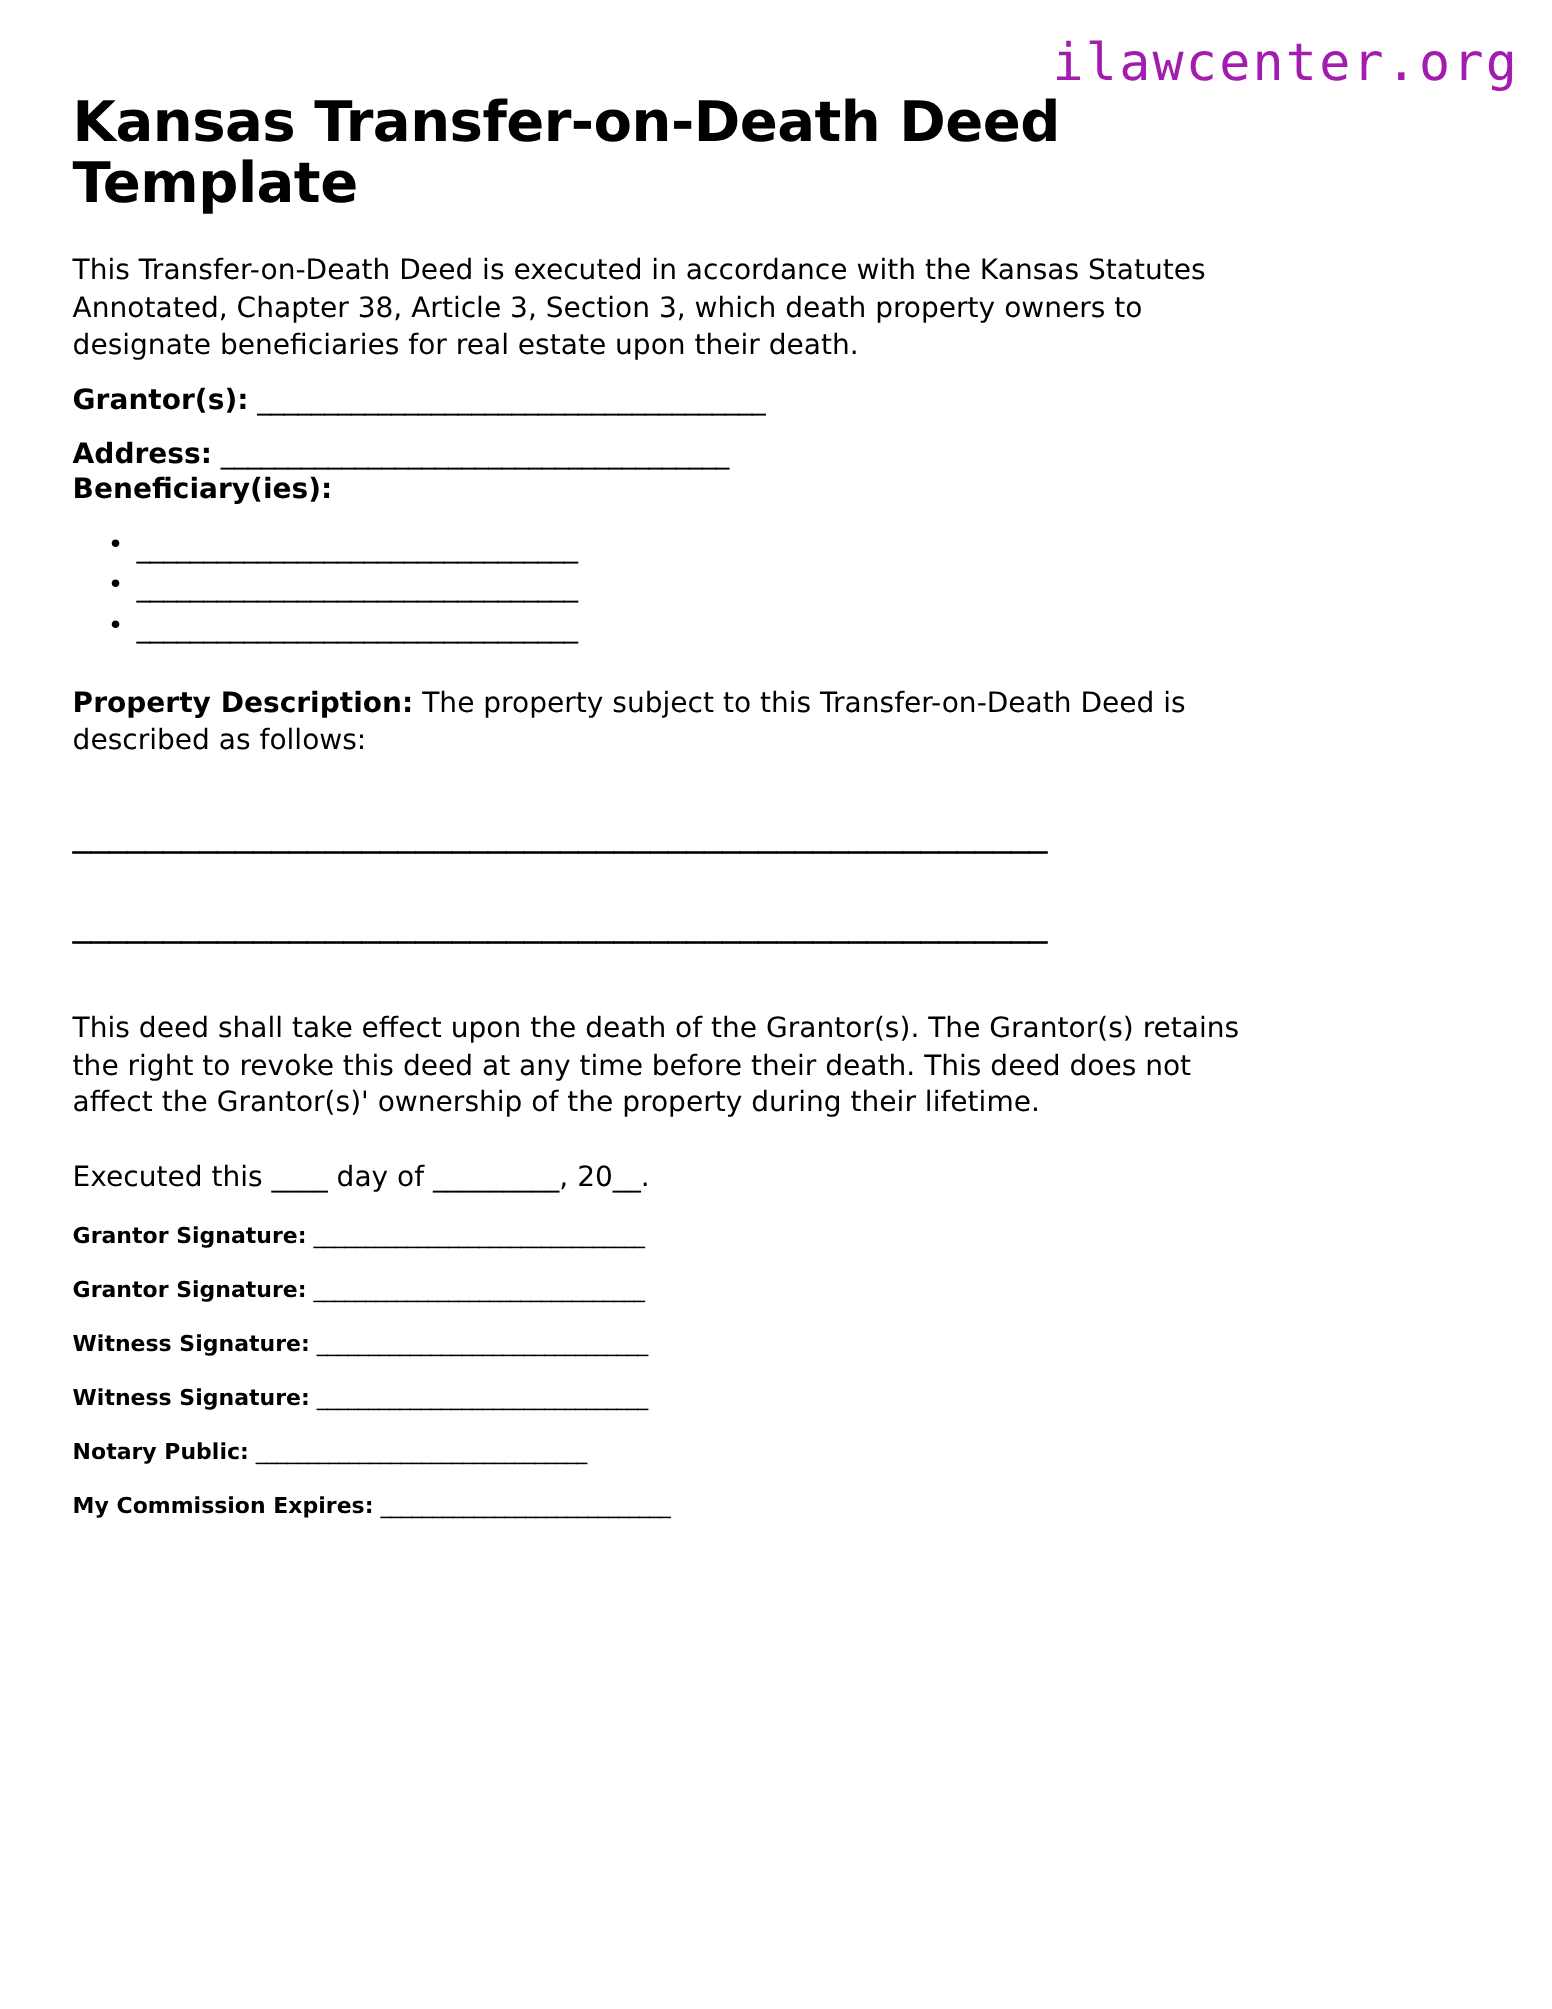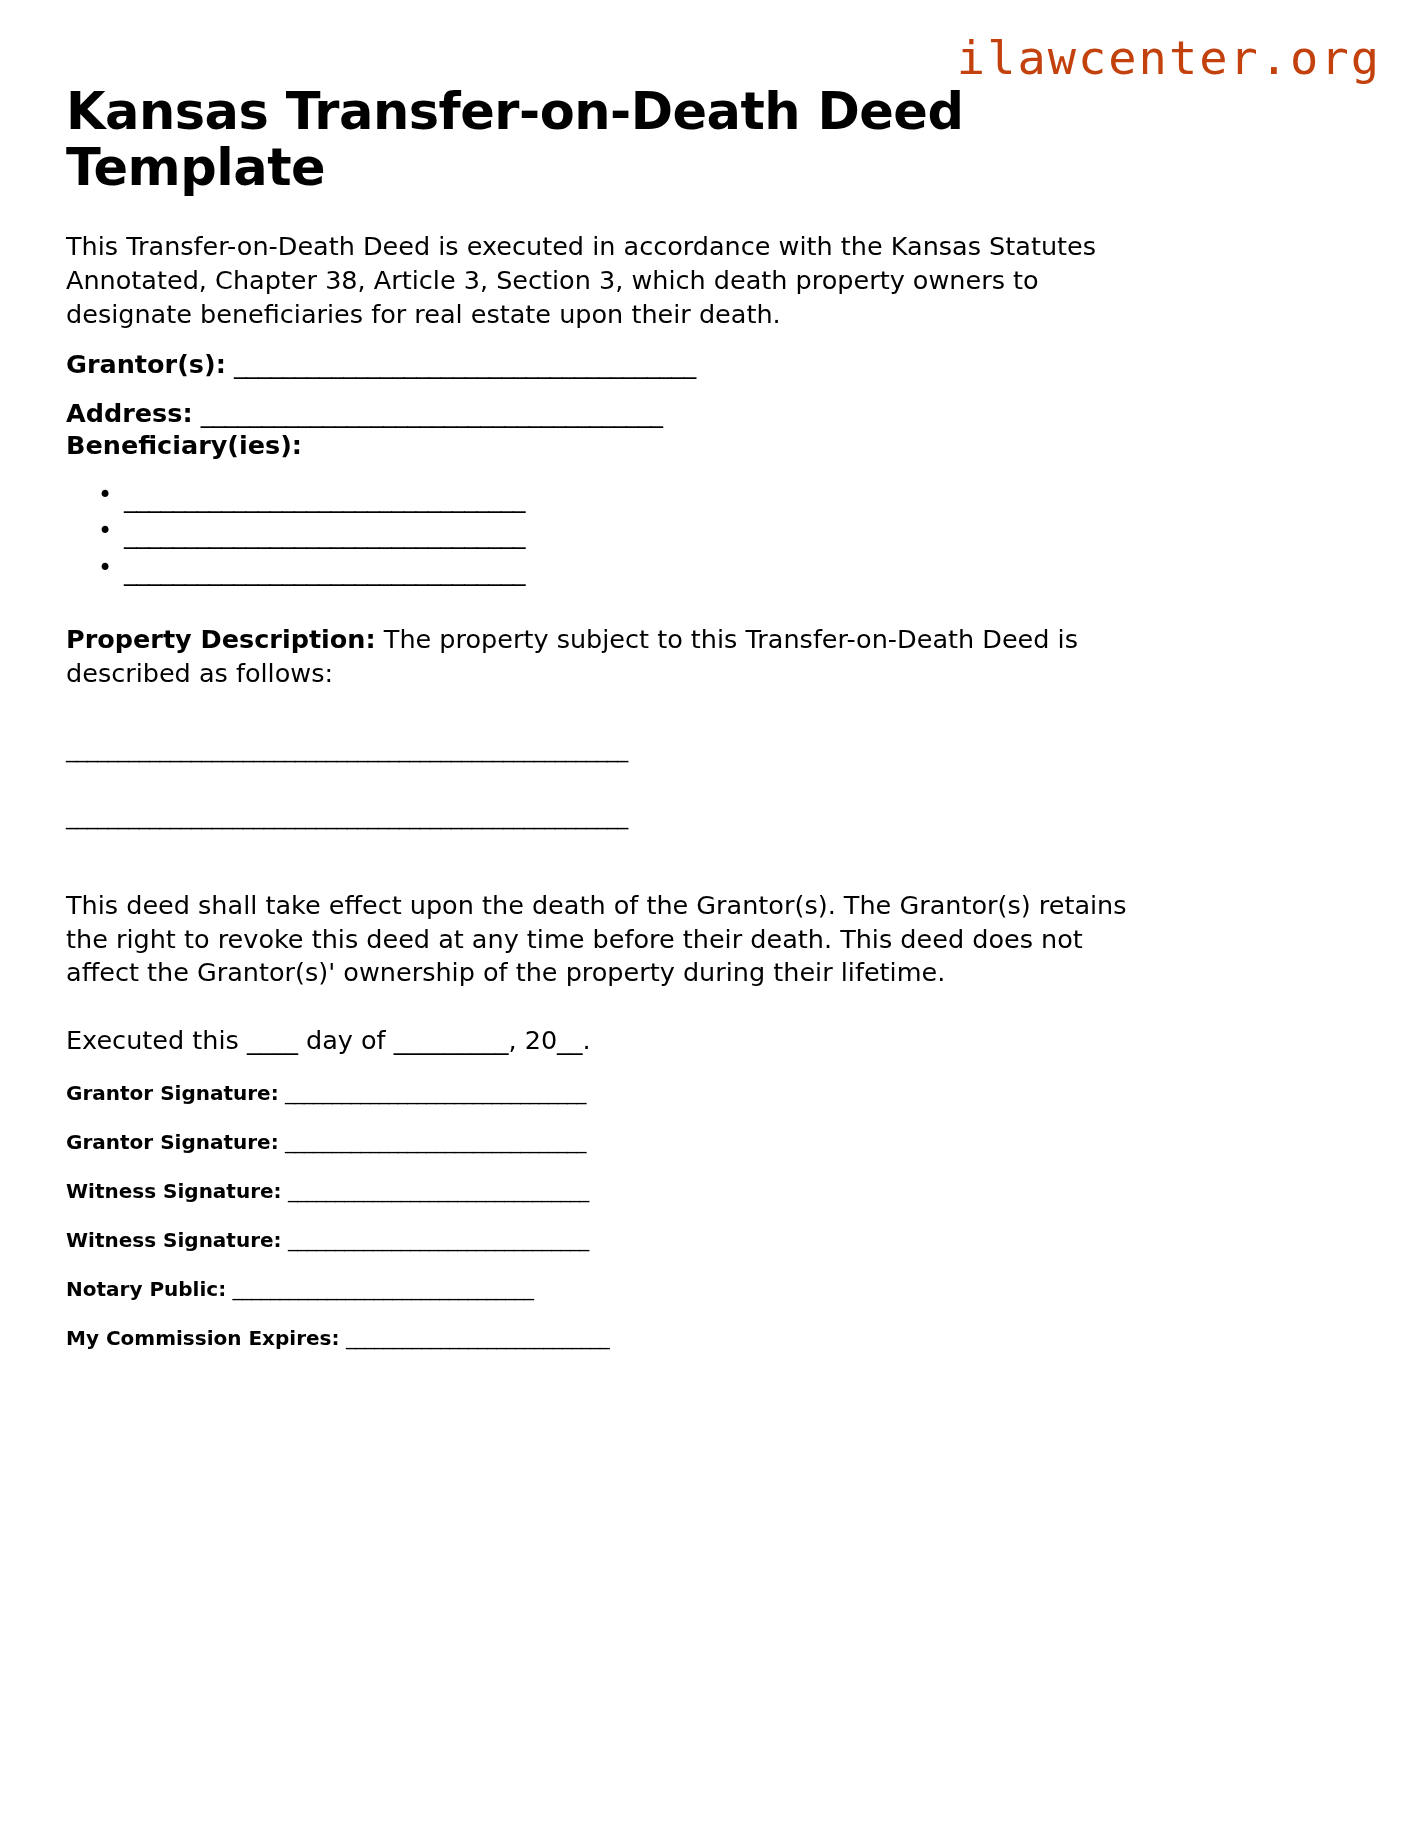--- a/index.html
+++ b/index.html
@@ -25,21 +25,21 @@
   }
 
   
   .watermark {
     position: absolute;
     top: 34px;
     right: 30px;
     font-family: "DejaVu Sans Mono", monospace;
     font-size: 47px;
     letter-spacing: 2px;
-    color: #c2410c;
+    color: #a21caf;
     white-space: nowrap;
     line-height: 1;
   }
 
   
   .content {
     position: absolute;
     left: 66px;
     top: 84px;
     width: 1120px;
@@ -109,21 +109,21 @@
     font-family: "DejaVu Sans", sans-serif;
     font-size: 25.5px;
     line-height: 1.33;
     margin: 34px 0 0 0;
     max-width: 1075px;
   }
   p.prop-desc .field-label { font-weight: bold; text-align: center; }
 
   .long-blank {
     font-family: "DejaVu Sans", sans-serif;
-    font-size: 22px;
+    font-size: 34px;
     letter-spacing: -0.6px;
     margin-top: 46px;
     white-space: nowrap;
   }
   .long-blank.second {
     margin-top: 42px;
   }
 
   p.effect-text {
     font-family: "DejaVu Sans", sans-serif;

